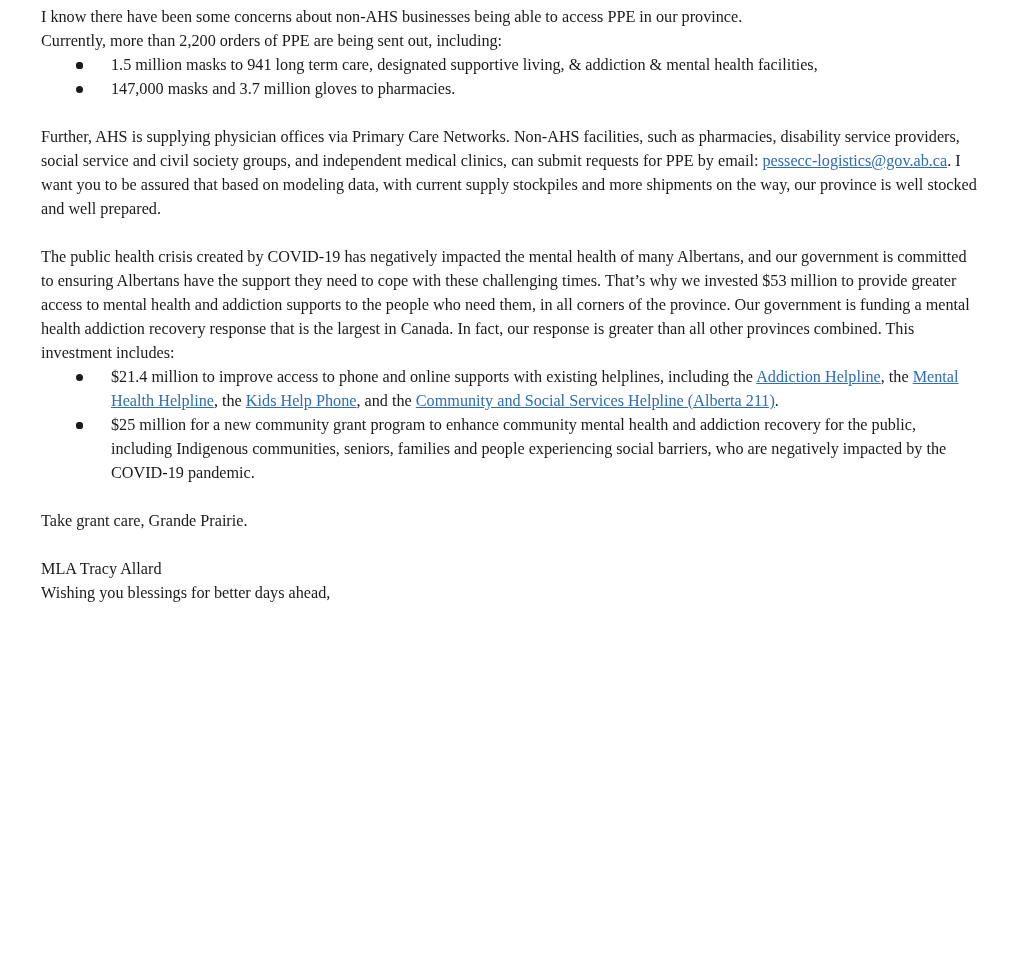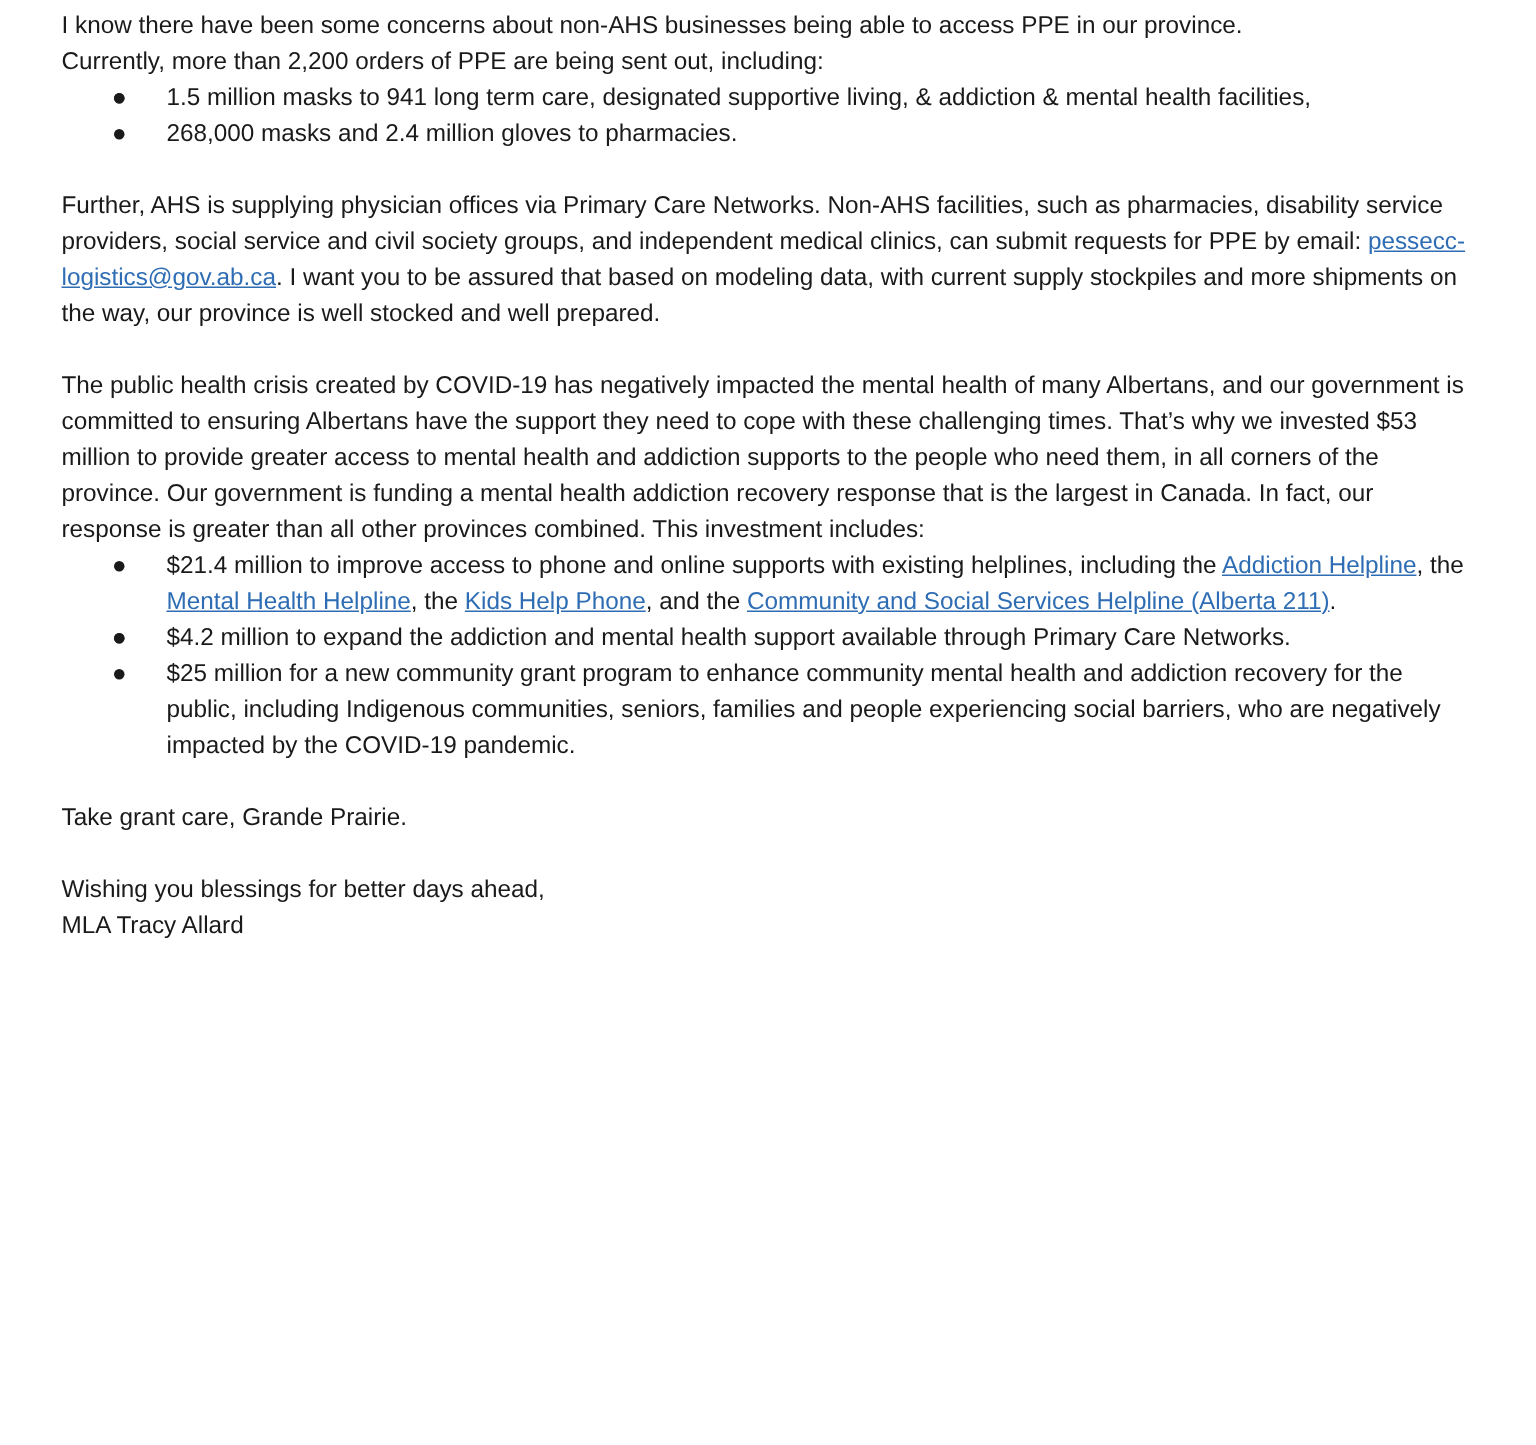--- a/index.html
+++ b/index.html
@@ -3,21 +3,21 @@
 <meta charset="utf-8">
 <style>
   html, body { margin: 0; padding: 0; background: #ffffff; }
   body {
     width: 1024px; height: 963px; overflow: hidden;
     font-family: "Liberation Sans", "DejaVu Sans", sans-serif;
     color: #1a1a1a;
     font-size: 16.2px;
     line-height: 24px;
   }
-  .page { position: relative; padding: 5px 0 0 41px; width: 940px; }
+  .page { position: relative; padding: 5px 0 0 41px; width: 940px; font-family: Liberation Serif, serif; }
   p { margin: 0; }
   .para { margin-bottom: 24px; }
   ul.bul { list-style: none; margin: 0; padding: 0; }
   ul.bul li { position: relative; padding-left: 70px; }
   ul.bul li .dot {
     position: absolute; left: 35px; top: 9px;
     width: 7px; height: 7px; border-radius: 50%; background: #1a1a1a;
   }
   a.lnk { color: #2e6db4; text-decoration: underline; }
 </style>
@@ -25,34 +25,33 @@
 <body>
 
 <div class="page">
 
   <div class="para">
     <p>I know there have been some concerns about non-AHS businesses being able to access PPE in our province.</p>
     <p>Currently, more than 2,200 orders of PPE are being sent out, including:</p>
     <ul class="bul">
       <li><span class="dot"></span></li>
       <li><span class="dot"></span><span>1.5 million masks to 941 long term care, designated supportive living, &amp; addiction &amp; mental health facilities,</span></li>
-      <li><span class="dot"></span><span>268,000 masks and 2.4 million gloves to pharmacies.</span></li>
+      <li><span class="dot"></span><span>147,000 masks and 3.7 million gloves to pharmacies.</span></li>
     </ul>
   </div>
 
   <p class="para"><span>Further, AHS is supplying physician offices via Primary Care Networks. Non-AHS facilities, such as pharmacies, disability service providers, social service and civil society groups, and independent medical clinics, can submit requests for PPE by email: </span><a class="lnk" href="#">pessecc-logistics@gov.ab.ca</a><span>. I want you to be assured that based on modeling data, with current supply stockpiles and more shipments on the way, our province is well stocked and well prepared.</span></p>
 
   <div class="para">
     <p>The public health crisis created by COVID-19 has negatively impacted the mental health of many Albertans, and our government is committed to ensuring Albertans have the support they need to cope with these challenging times. That’s why we invested $53 million to provide greater access to mental health and addiction supports to the people who need them, in all corners of the province. Our government is funding a mental health addiction recovery response that is the largest in Canada. In fact, our response is greater than all other provinces combined. This investment includes:</p>
     <ul class="bul">
       <li><span class="dot"></span><span>$21.4 million to improve access to phone and online supports with existing helplines, including the </span><a class="lnk" href="#">Addiction Helpline</a><span>, the </span><a class="lnk" href="#">Mental Health Helpline</a><span>, the </span><a class="lnk" href="#">Kids Help Phone</a><span>, and the </span><a class="lnk" href="#">Community and Social Services Helpline (Alberta 211)</a><span>.</span></li>
       <li><span class="dot"></span></li>
-      <li><span class="dot"></span><span>$4.2 million to expand the addiction and mental health support available through Primary Care Networks.</span></li>
       <li><span class="dot"></span><span>$25 million for a new community grant program to enhance community mental health and addiction recovery for the public, including Indigenous communities, seniors, families and people experiencing social barriers, who are negatively impacted by the COVID-19 pandemic.</span></li>
     </ul>
   </div>
 
 
   <p class="para">Take grant care, Grande Prairie.</p>
 
+  <p>MLA Tracy Allard</p>
   <p>Wishing you blessings for better days ahead,</p>
-  <p>MLA Tracy Allard</p>
 </div>
 
 </body></html>

